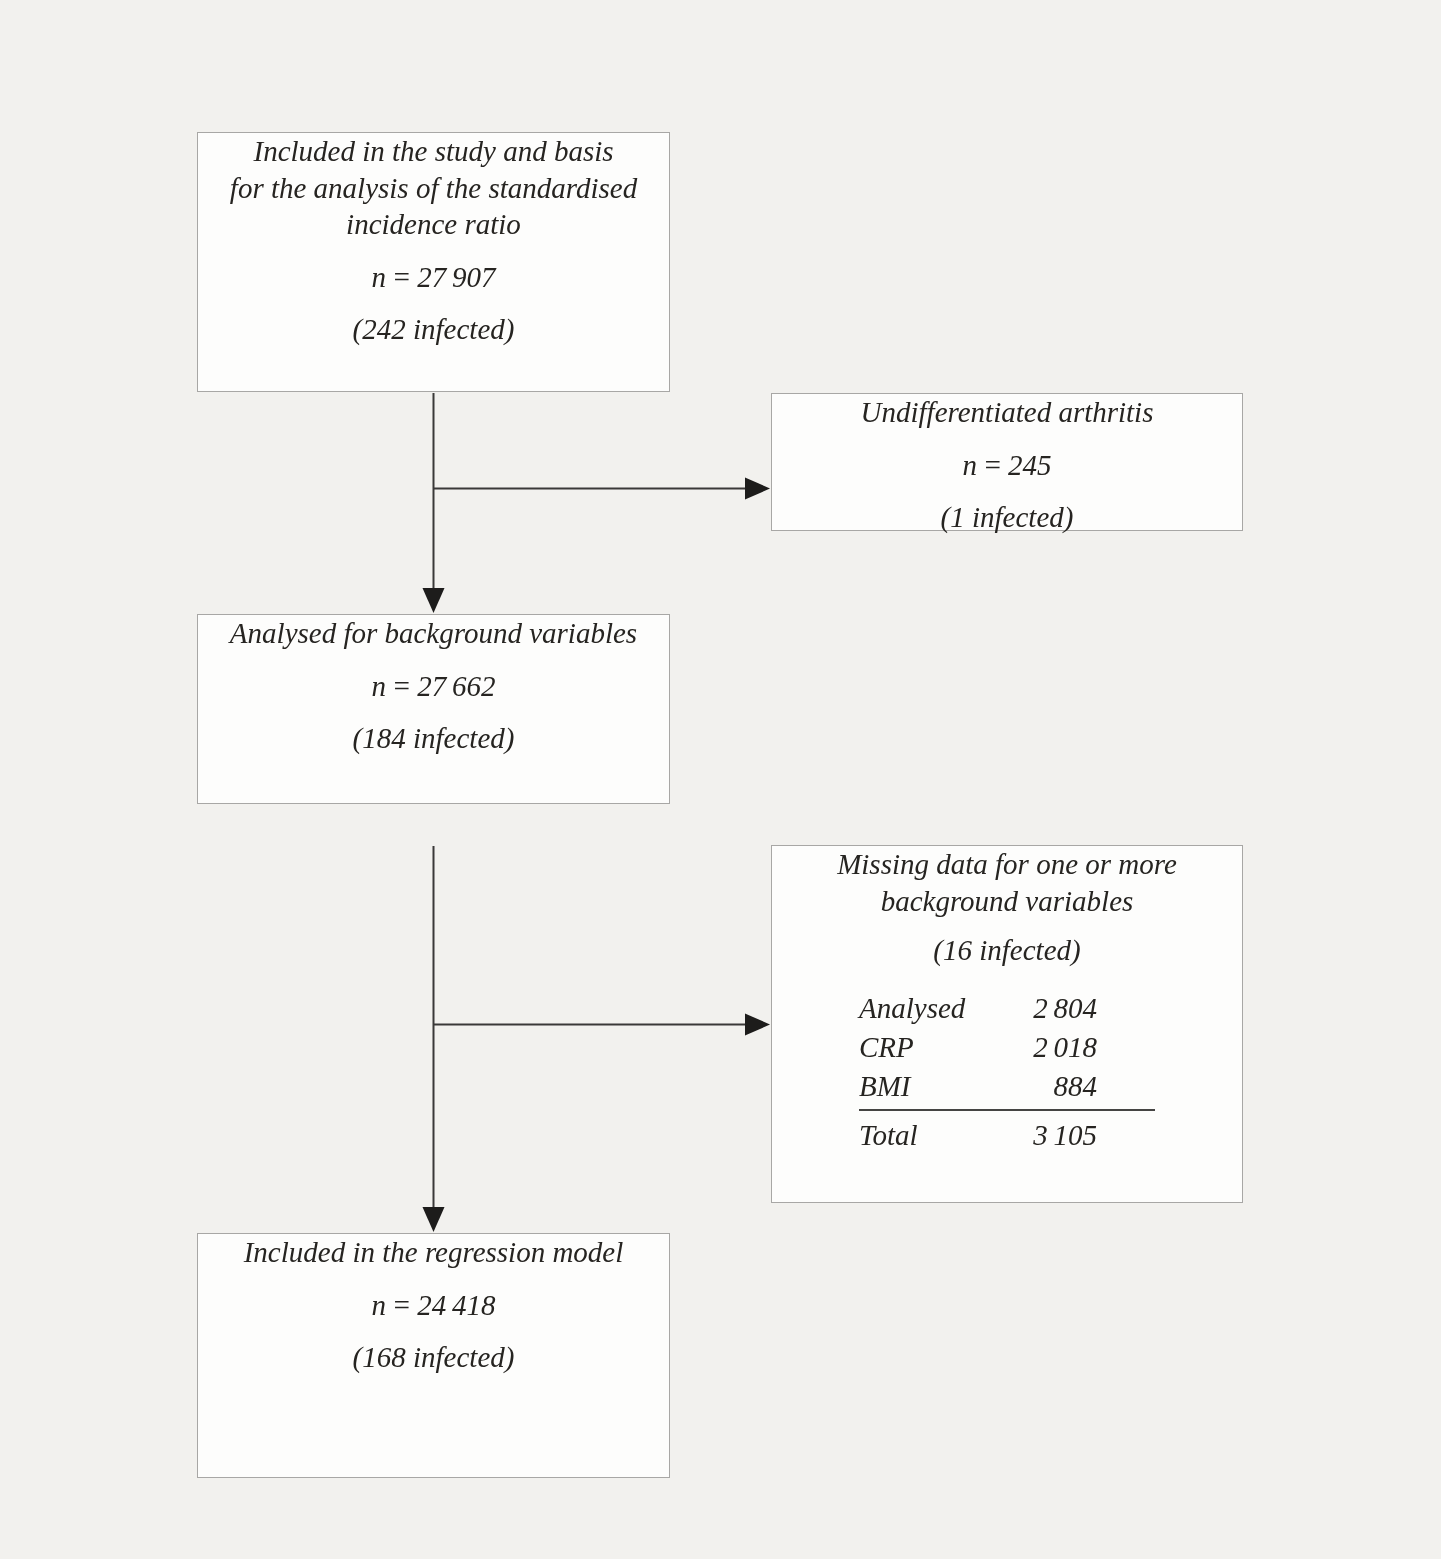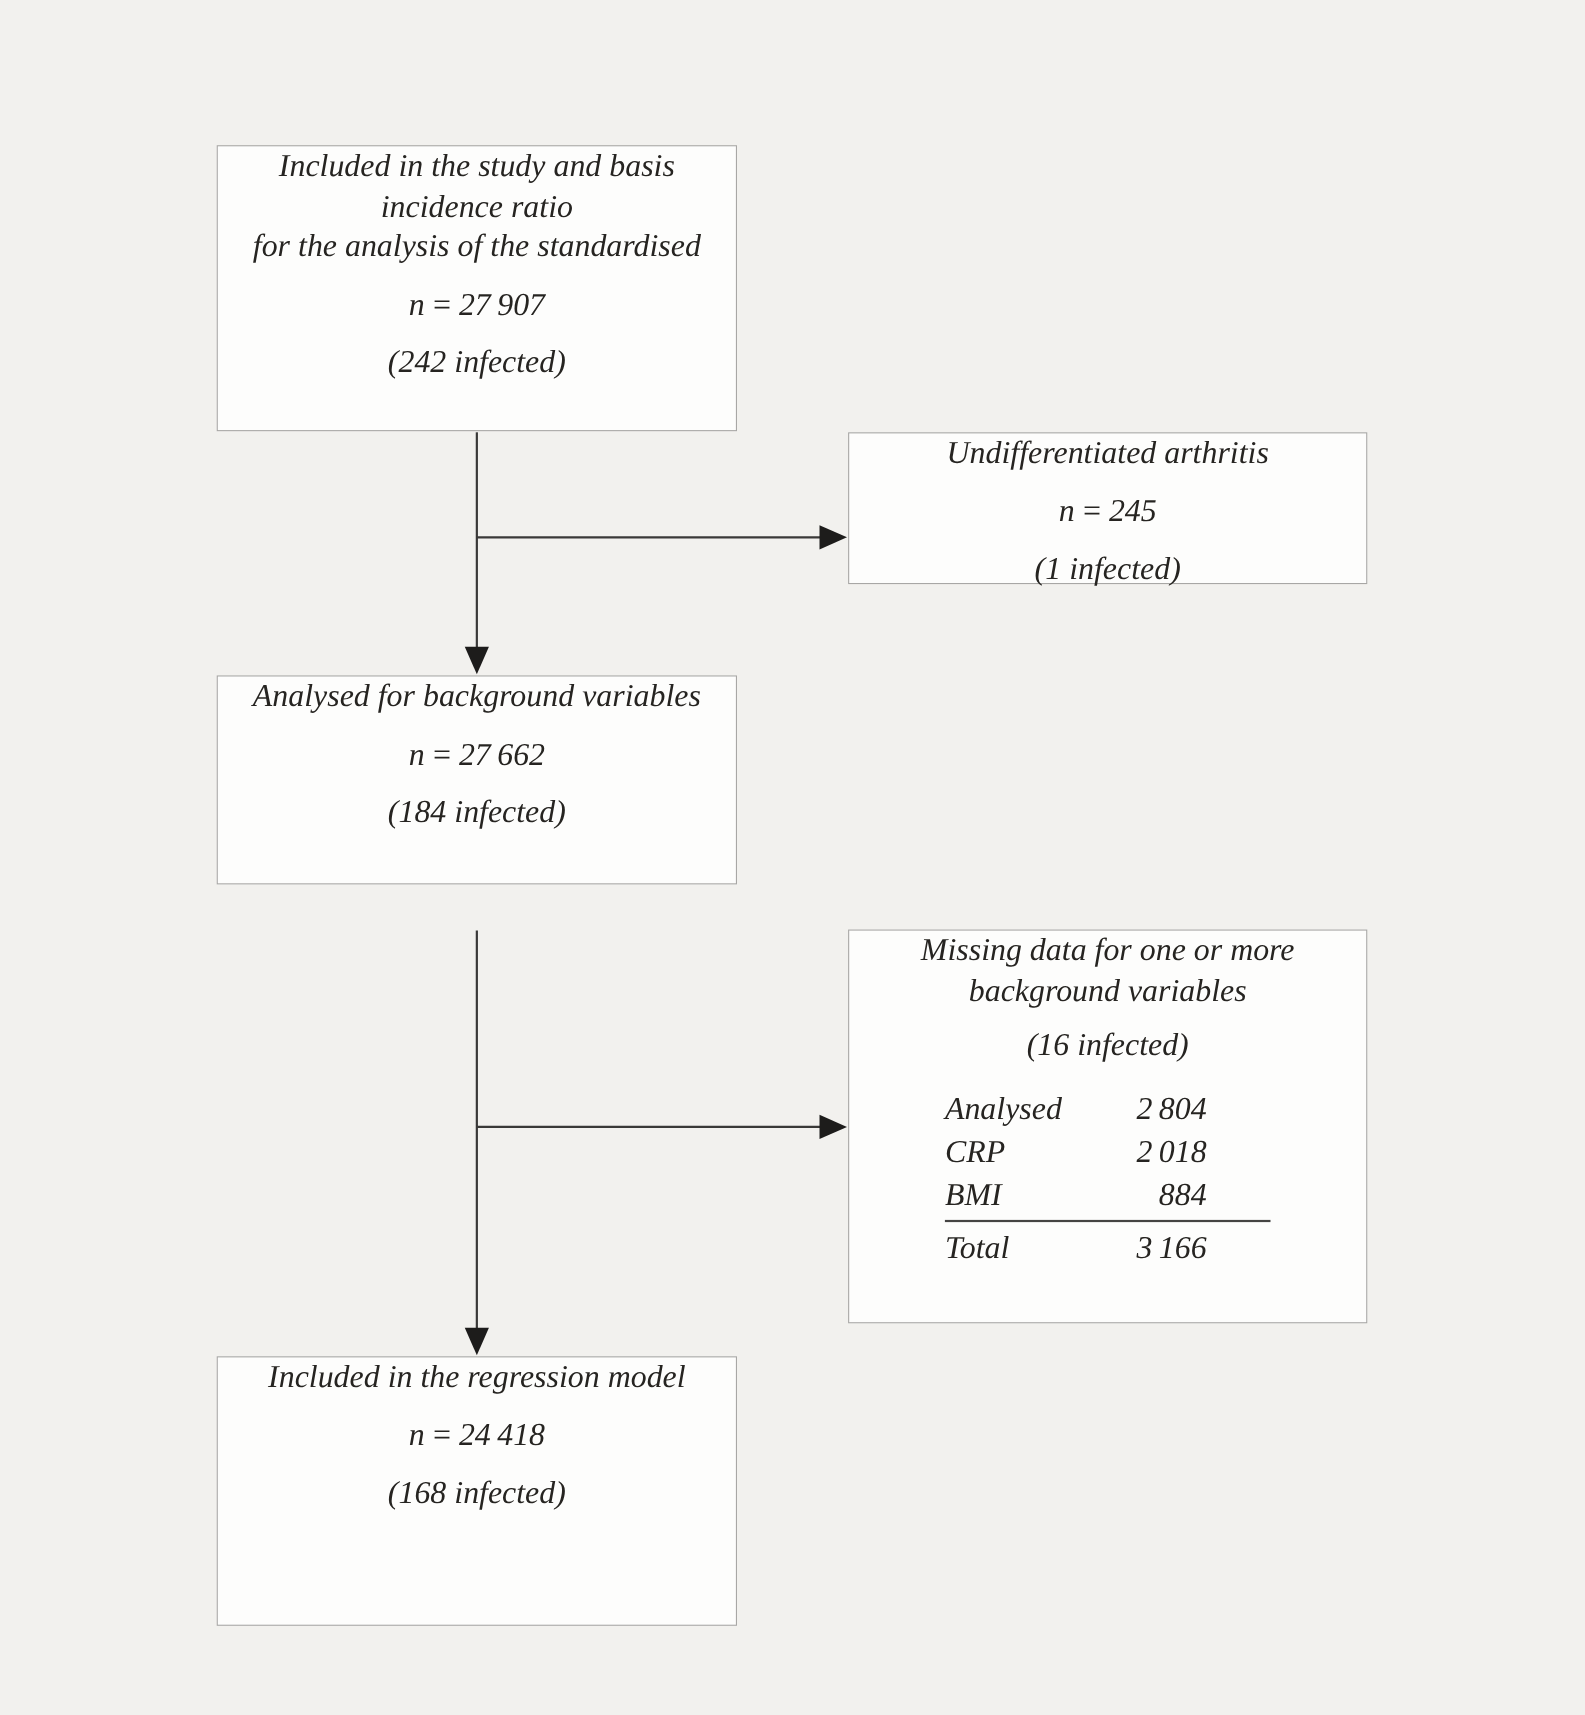--- a/index.html
+++ b/index.html
@@ -98,22 +98,22 @@
 
     <g>
       <line x1="433.5" y1="1024.5" x2="746" y2="1024.5"></line>
       <polygon points="770,1024.5 745,1013.5 745,1035.5"></polygon>
     </g>
   </svg>
 
   <div class="box box-included-study">
     <div class="box-title">
       <div>Included in the study and basis</div>
+      <div>for the analysis of the standardised</div>
       <div>incidence ratio</div>
-      <div>for the analysis of the standardised</div>
     </div>
     <div class="n-value">n = 27 907</div>
     <div class="infected">(242 infected)</div>
   </div>
 
   <div class="box box-undifferentiated">
     <div class="box-title">Undifferentiated arthritis</div>
     <div class="n-value">n = 245</div>
     <div class="infected">(1 infected)</div>
   </div>
@@ -138,21 +138,21 @@
       <div class="trow">
         <span class="tlabel">CRP</span>
         <span class="tval">2 018</span>
       </div>
       <div class="trow">
         <span class="tlabel">BMI</span>
         <span class="tval">884</span>
       </div>
       <div class="trow total">
         <span class="tlabel">Total</span>
-        <span class="tval">3 166</span>
+        <span class="tval">3 105</span>
       </div>
     </div>
   </div>
 
   <div class="box box-regression">
     <div class="box-title">Included in the regression model</div>
     <div class="n-value">n = 24 418</div>
     <div class="infected">(168 infected)</div>
   </div>
 

